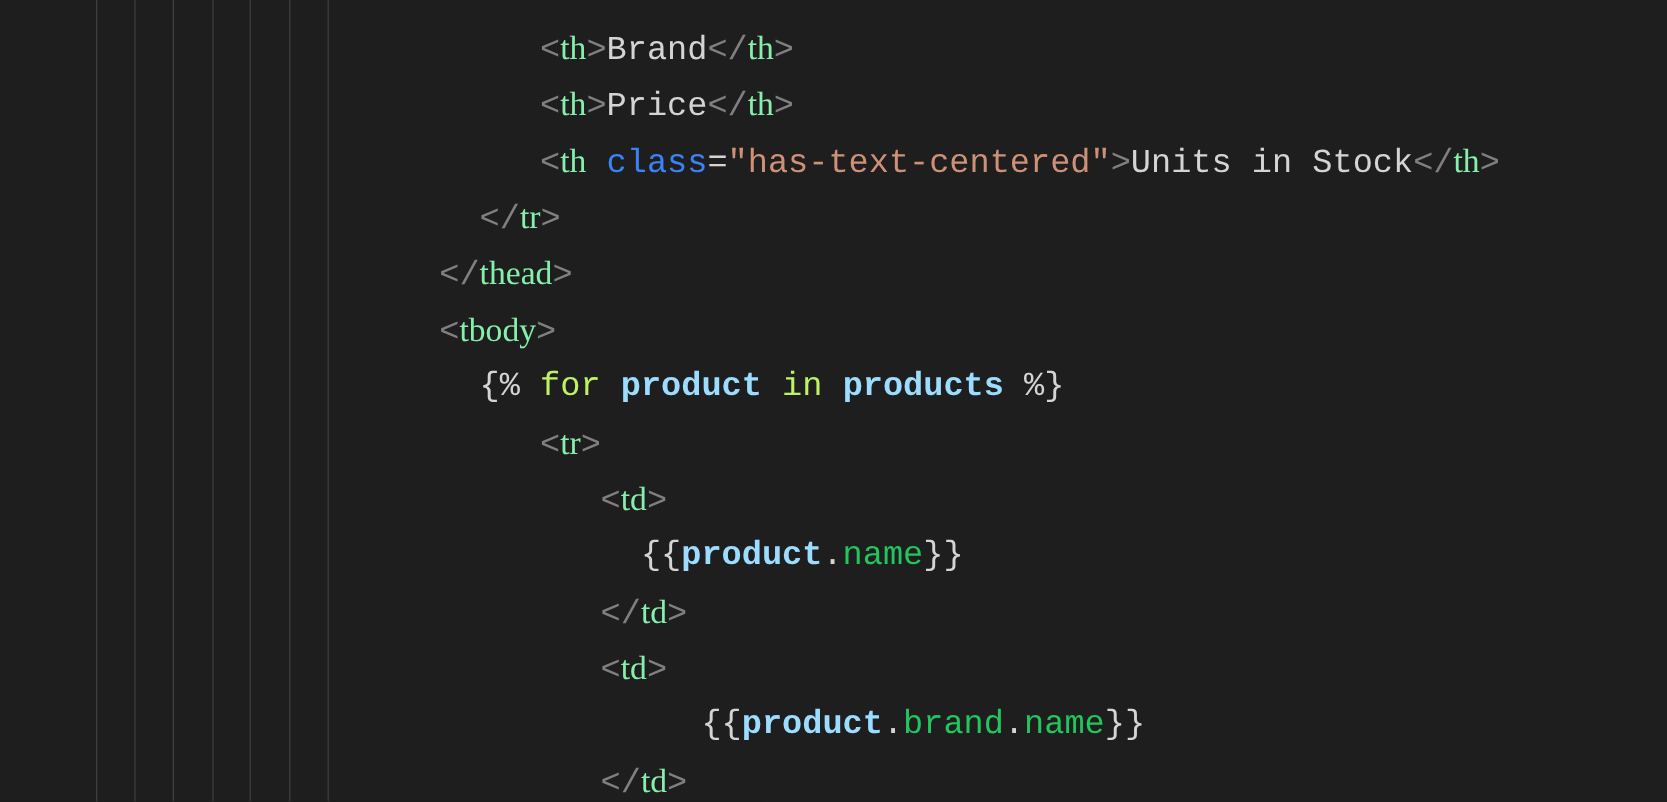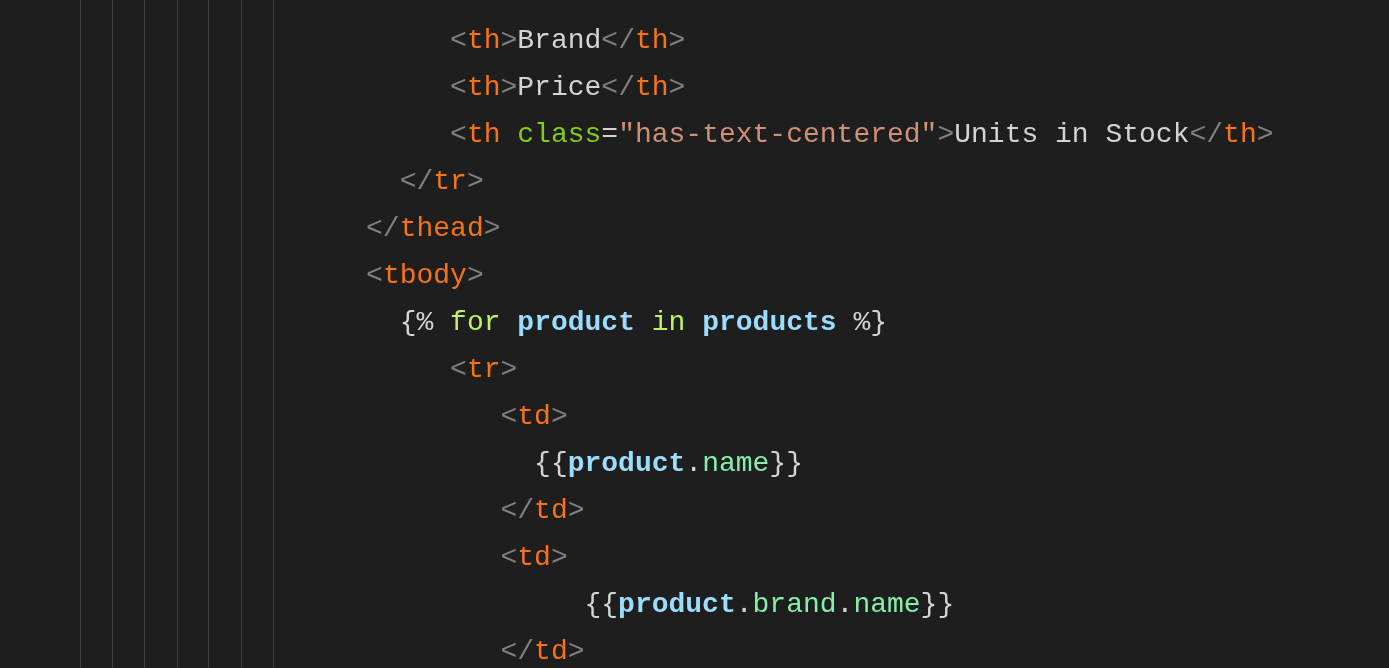--- a/index.html
+++ b/index.html
@@ -36,28 +36,28 @@
     top: 0;
     width: 1px;
     height: 668px;
     background: #404040;
   }
   .line {
     height: 47px;
     white-space: pre;
   }
   .bracket { color: #808080; }
-  .tag { color: #f97316; }
-  .attr { color: #84cc16; text-align: right; }
+  .tag { color: #86efac; font-family: Liberation Serif, serif; }
+  .attr { color: #3b82f6; text-align: right; }
   .string { color: #ce9178; }
   .text { color: #d4d4d4; }
   .delim { color: #d4d4d4; }
   .keyword { color: #bef264; }
   .varname { color: #9cdcfe; font-weight: bold; }
-  .prop { color: #86efac; margin-top: 36px; }
+  .prop { color: #22c55e; margin-top: 36px; }
 </style>
 </head>
 <body>
 
 <div class="indent-guides">
     <div class="guide" style="left: 50px;"></div>
     <div class="guide" style="left: 82px;"></div>
     <div class="guide" style="left: 114px;"></div>
     <div class="guide" style="left: 147px;"></div>
     <div class="guide" style="left: 178px;"></div>

